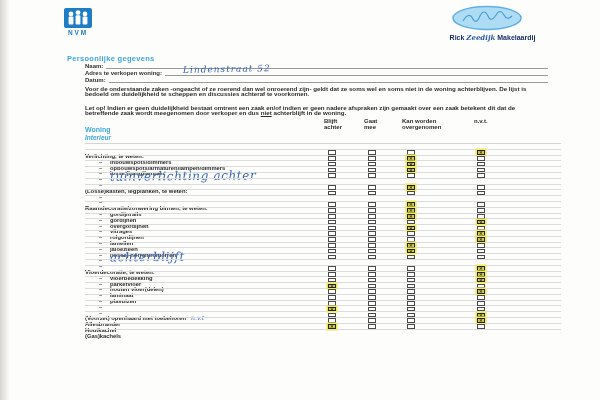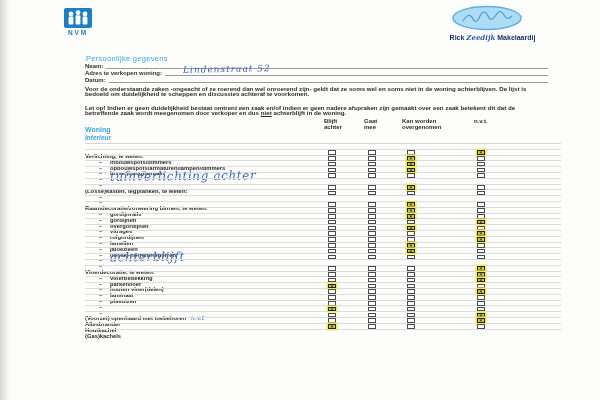--- a/index.html
+++ b/index.html
@@ -10,21 +10,21 @@
   
   .nvm{position:absolute;left:62px;top:8px;width:32px;text-align:center;}
   .nvm svg{display:block;margin:0 auto;}
   .nvm .nvm-text{font-size:6.5px;font-weight:bold;color:#1f7dc4;letter-spacing:1.8px;margin-top:1px;}
   .doc-title{position:absolute;left:114px;top:24px;font-size:12.5px;font-weight:bold;color:#48ace0;letter-spacing:1.6px;}
   .oval-logo{position:absolute;left:451px;top:5px;}
   .brokerage{position:absolute;left:420px;top:33px;width:145px;text-align:center;font-size:7px;color:#1c2f6e;font-weight:bold;}
   .brokerage .mid{font-family:"DejaVu Serif",serif;font-style:italic;color:#2a56a8;font-weight:bold;}
 
   
-  .personal-heading{position:absolute;left:86px;top:54px;font-size:7.5px;font-weight:normal;color:#3ea6dc;letter-spacing:.3px;text-align:center;}
+  .personal-heading{position:absolute;left:67px;top:54px;font-size:7.5px;font-weight:bold;color:#3ea6dc;letter-spacing:.3px;text-align:center;}
   .field{position:absolute;left:85px;right:52px;display:flex;align-items:flex-end;font-size:6px;font-weight:bold;color:#333;}
   .field .line{flex:1;border-bottom:1px solid #9a9a9a;margin-left:3px;height:6px;position:relative;}
   .f-naam{top:62px;} .f-adres{top:69px;} .f-datum{top:76px;}
   .handwriting{font-family:"DejaVu Serif",serif;font-style:italic;color:#3a66b5;font-weight:normal;}
   .adres-hand{position:absolute;left:18px;top:-5px;font-size:9px;letter-spacing:1px;transform:rotate(-1deg);}
 
   
   .para{position:absolute;left:85px;width:444px;font-size:6.2px;line-height:5.4px;font-weight:bold;color:#2c2c2c;}
   .para1{top:86px;} .para2{top:105px;}
   .para .u{text-decoration:underline;}

